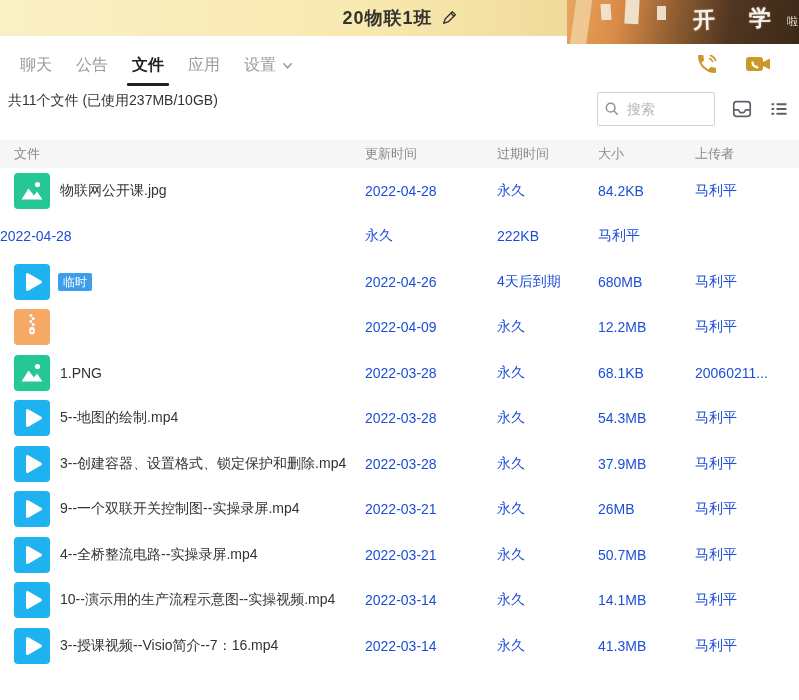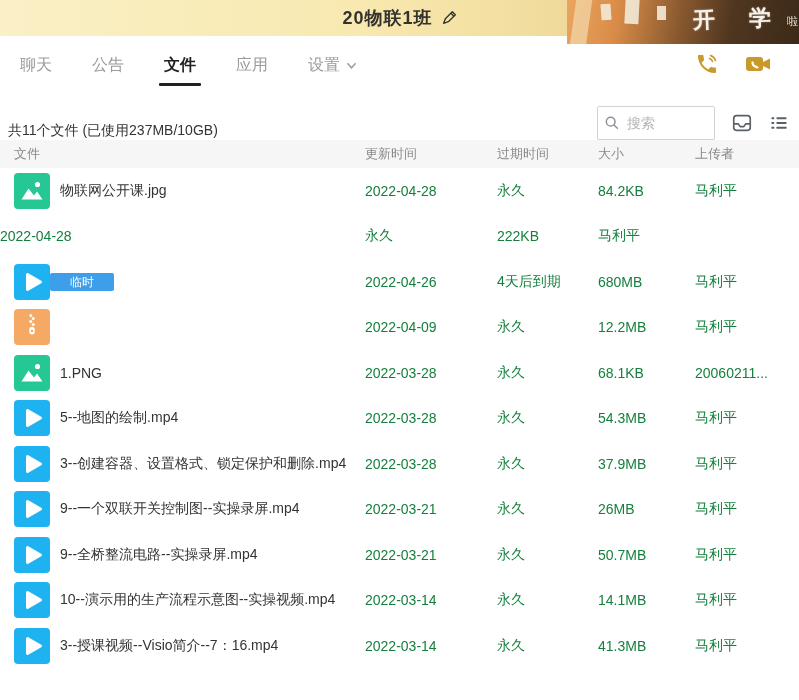--- a/index.html
+++ b/index.html
@@ -19,32 +19,32 @@
   .poster { position:absolute; background:#f3ead8; opacity:.9; }
   .p1 { left:34px; top:4px; width:10px; height:16px; transform:rotate(-4deg); }
   .p2 { left:58px; top:-2px; width:14px; height:26px; transform:rotate(3deg); }
   .p3 { left:90px; top:6px; width:9px; height:14px; }
   .chalk { position:absolute; right:14px; top:4px; color:#f6f2ea; font-size:22px; font-weight:bold;
     letter-spacing:14px; white-space:nowrap; text-shadow:0 0 2px rgba(255,255,255,.5); transform:rotate(-2deg); }
   .chalk-small { position:absolute; right:0px; top:14px; color:#efe9df; font-size:11px; letter-spacing:1px; }
 
   
   .tabbar { height:56px; display:flex; align-items:center; padding:0 14px 0 8px; background:#fff; }
-  .tabs { display:flex; align-items:flex-end; gap:16px; }
+  .tabs { display:flex; align-items:flex-end; gap:0; }
   .tab { position:relative; font-size:16px; color:#9b9b9b; padding:14px 12px 12px; cursor:pointer;
     display:flex; align-items:center; gap:4px; }
   .tab.active { color:#1f1f1f; font-weight:bold; }
   .tab.active::after { content:""; position:absolute; left:50%; transform:translateX(-50%);
     bottom:2px; width:42px; height:3px; background:#222; border-radius:1px; }
   .tab .chev { display:inline-flex; margin-left:2px; }
   .tabbar-right { margin-left:auto; display:flex; align-items:center; gap:26px; padding-right:14px; }
   .call-btn { cursor:pointer; display:inline-flex; }
 
   
-  .toolbar { height:48px; display:flex; align-items:flex-end; padding:0 10px 0 8px; }
+  .toolbar { height:48px; display:flex; align-items:flex-start; padding:0 10px 0 8px; }
   .file-summary { font-size:14px; color:#333; }
   .toolbar-right { margin-left:auto; display:flex; align-items:center; gap:16px; }
   .searchbox { width:118px; height:30px; border:1px solid #d2d2d2; border-radius:2px;
     display:flex; align-items:center; padding:16px 6px; gap:7px; background:#fff; }
   .searchbox input { border:none; outline:none; width:80px; font-size:14px; color:#333;
     font-family:inherit; background:transparent; }
   .searchbox input::placeholder { color:#b5b5b5; }
   .tool-ic { cursor:pointer; display:inline-flex; }
 
   
@@ -56,23 +56,23 @@
   .trow { height:45.5px; display:grid; grid-template-columns:1fr 132px 101px 97px 104px;
     align-items:center; cursor:pointer; }
   .cell-file { display:flex; align-items:center; padding-left:14px; min-width:0; }
   .ficon { width:36px; height:36px; border-radius:4px; flex:0 0 36px; display:flex;
     align-items:center; justify-content:center; }
   .ficon.image { background:#25c795; }
   .ficon.video { background:#1fb2f0; }
   .ficon.zip   { background:#f5a964; }
   .fname { margin-left:10px; font-size:14px; color:#333; white-space:nowrap; overflow:hidden;
     text-overflow:ellipsis; }
-  .fbadge { margin-left:0; background:#3d9fe9; color:#fff; font-size:12px; line-height:18px;
-    padding:0 20px; border-radius:2px; flex:0 0 auto; }
-  .cell-dim { font-size:14px; color:#15803d; white-space:nowrap; overflow:hidden; text-overflow:ellipsis; padding-right:6px; }
+  .fbadge { margin-left:8px; background:#3d9fe9; color:#fff; font-size:12px; line-height:18px;
+    padding:0 5px; border-radius:2px; flex:0 0 auto; }
+  .cell-dim { font-size:14px; color:#1d4ed8; white-space:nowrap; overflow:hidden; text-overflow:ellipsis; padding-right:6px; }
 </style>
 </head>
 <body>
 
 <div class="banner">
   <span class="banner-title">20物联1班</span>
   <span class="edit-ic">
     <svg width="16" height="16" viewBox="0 0 24 24" fill="none" stroke="#33322e" stroke-width="2" stroke-linecap="round" stroke-linejoin="round">
       <path d="M4 20 l2.5-7 L17 2.5 21.5 7 11 17.5 4 20z"></path>
         <path d="M15 5 l4 4"></path>
@@ -284,21 +284,21 @@
     <span class="cell-dim">26MB</span>
     <span class="cell-dim">马利平</span>
   </div>
     <div class="trow">
     <div class="cell-file">
       <span class="ficon video">
           <svg width="36" height="36" viewBox="0 0 36 36">
             <polygon points="13.5,10.5 26.5,18 13.5,25.5" fill="#fff" stroke="#fff" stroke-width="3" stroke-linejoin="round"></polygon>
           </svg>
         </span>
-      <span class="fname">9--全桥整流电路--实操录屏.mp4</span>
+      <span class="fname">4--全桥整流电路--实操录屏.mp4</span>
 
     </div>
     <span class="cell-dim">2022-03-21</span>
     <span class="cell-dim">永久</span>
     <span class="cell-dim">50.7MB</span>
     <span class="cell-dim">马利平</span>
   </div>
     <div class="trow">
     <div class="cell-file">
       <span class="ficon video">

